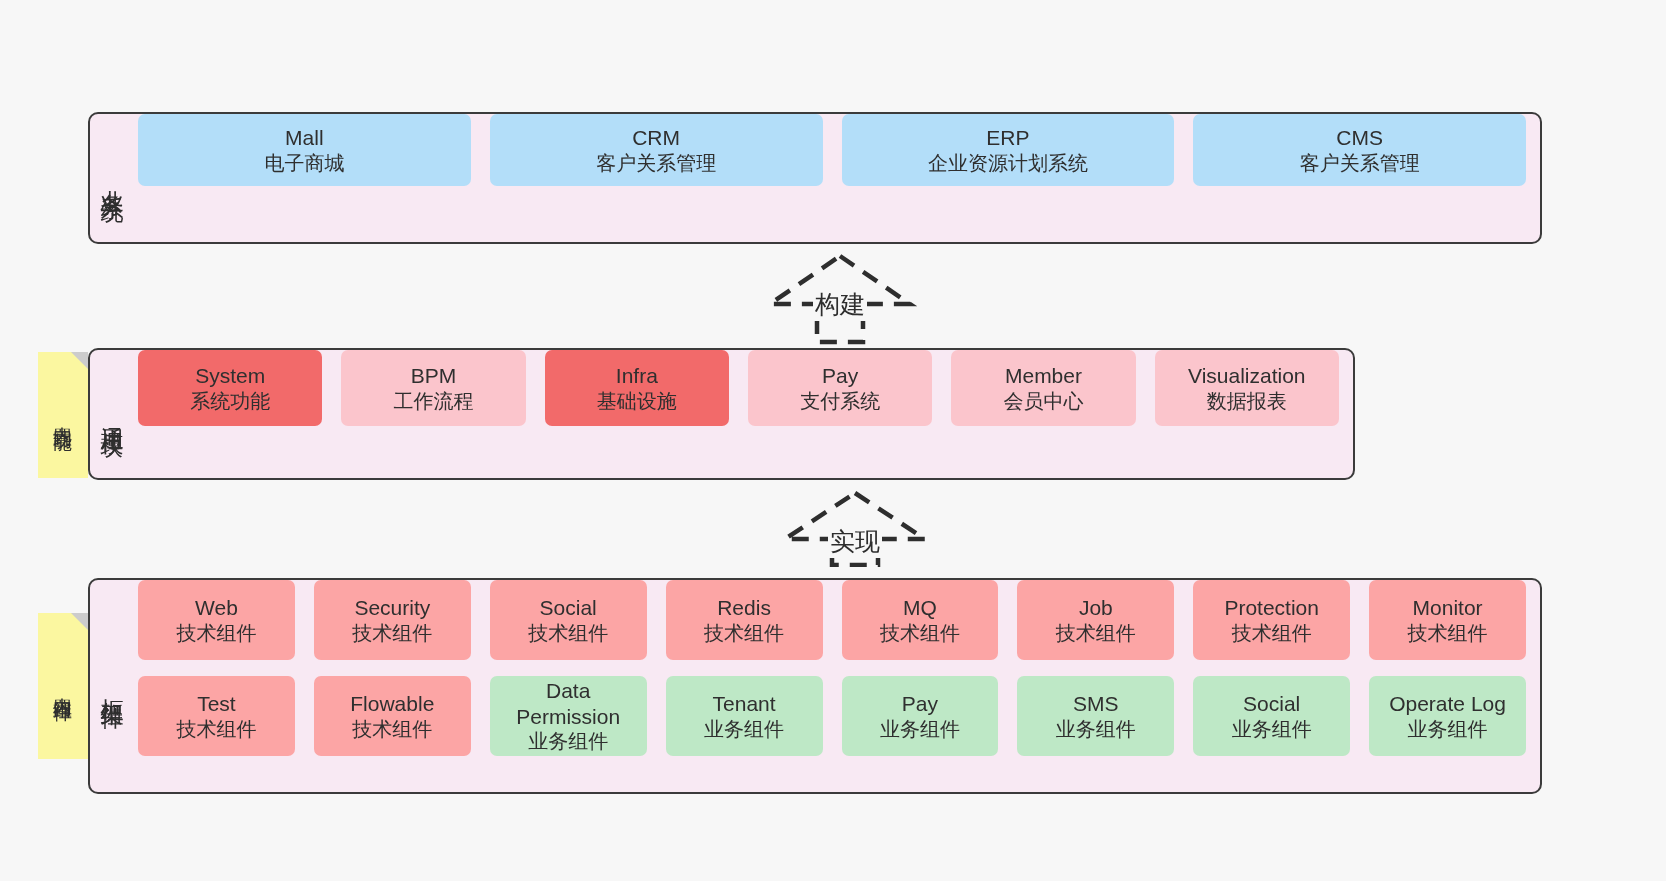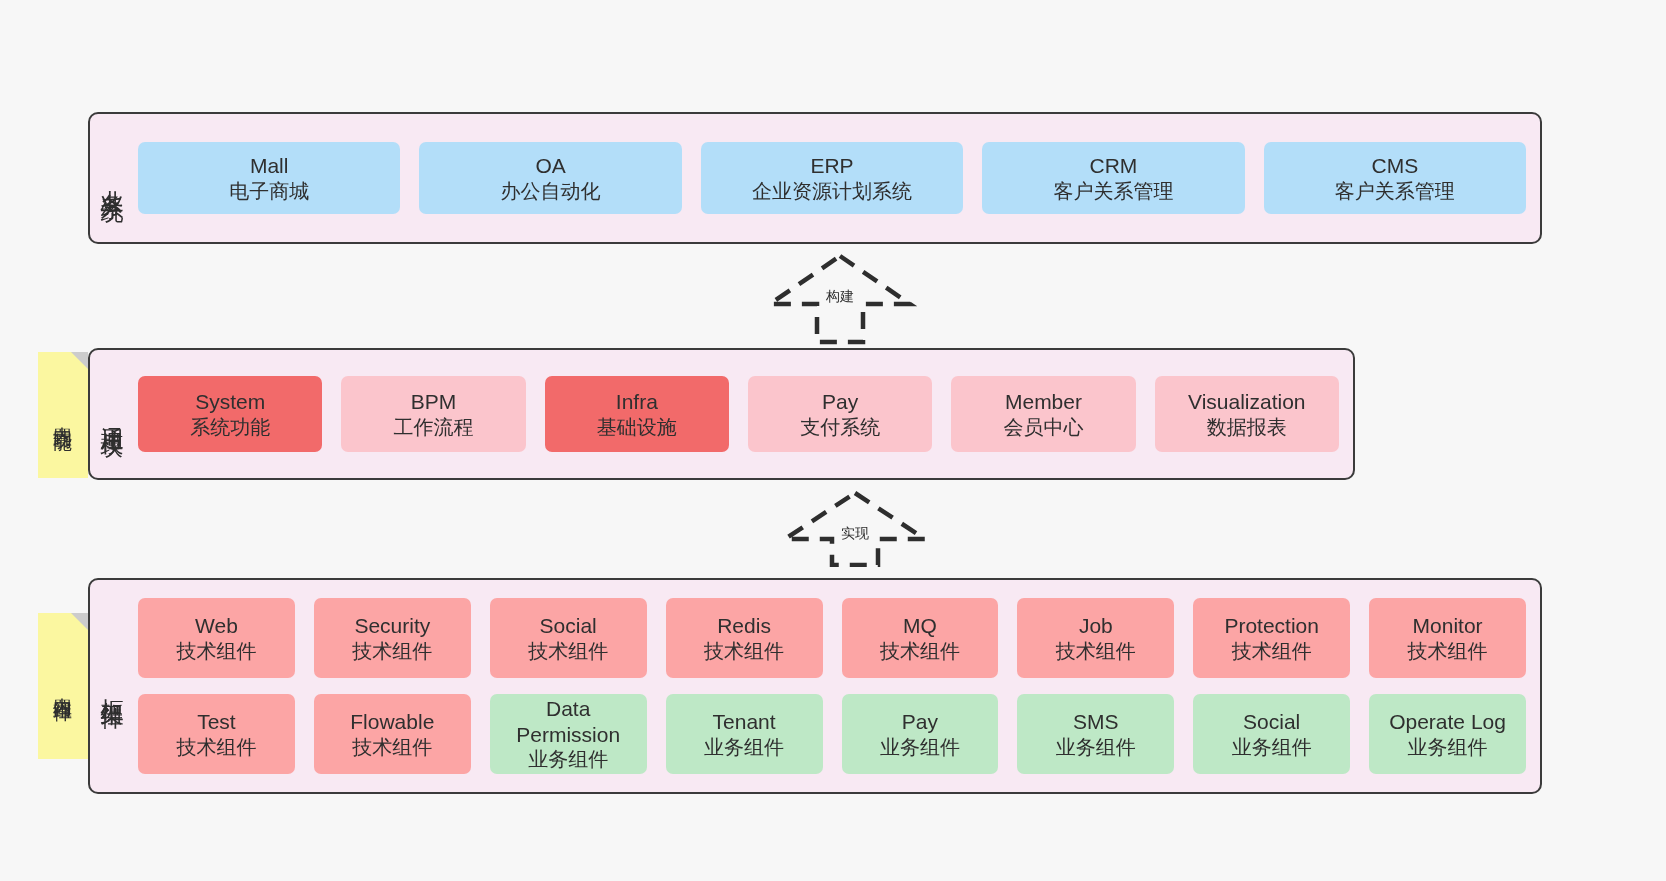--- a/index.html
+++ b/index.html
@@ -43,21 +43,20 @@
     font-size: 23px;
     letter-spacing: 3px;
     color: #2e2e2e;
     line-height: 1;
     padding: 4px 0;
   }
   .layer-body {
     flex: 1 1 auto;
     display: flex;
     flex-direction: column;
-    justify-content: center;
     gap: 16px;
     padding: 0 14px 0 4px;
   }
   .row {
     display: flex;
     gap: 19px;
   }
 
   
   .card {
@@ -125,21 +124,21 @@
   
   .gen-arrow {
     position: absolute;
   }
   .gen-arrow svg { display: block; }
   .gen-arrow .arrow-label {
     position: absolute;
     left: 50%;
     transform: translateX(-50%);
     top: 38px;
-    font-size: 14px;
+    font-size: 25px;
     color: #2e2e2e;
     background: #f7f7f7;
     padding: 0 2px;
     white-space: nowrap;
   }
   #arrow-build   { left: 745px; top: 250px; width: 190px; height: 96px; }
   #arrow-implement { left: 760px; top: 487px; width: 190px; height: 80px; }
 </style>
 </head>
 <body>
@@ -148,30 +147,26 @@
 
   <div class="layer" id="layer-business">
     <div class="layer-title">业务系统</div>
     <div class="layer-body">
       <div class="row">
         <div class="card blue">
           <span class="name">Mall</span>
           <span class="sub">电子商城</span>
         </div>
         <div class="card blue">
-          <span class="name">OA</span>
-          <span class="sub">办公自动化</span>
+          <span class="name">CRM</span>
+          <span class="sub">客户关系管理</span>
         </div>
         <div class="card blue">
           <span class="name">ERP</span>
           <span class="sub">企业资源计划系统</span>
-        </div>
-        <div class="card blue">
-          <span class="name">CRM</span>
-          <span class="sub">客户关系管理</span>
         </div>
         <div class="card blue">
           <span class="name">CMS</span>
           <span class="sub">客户关系管理</span>
         </div>
       </div>
     </div>
   </div>
 
   <div class="gen-arrow" id="arrow-build">

